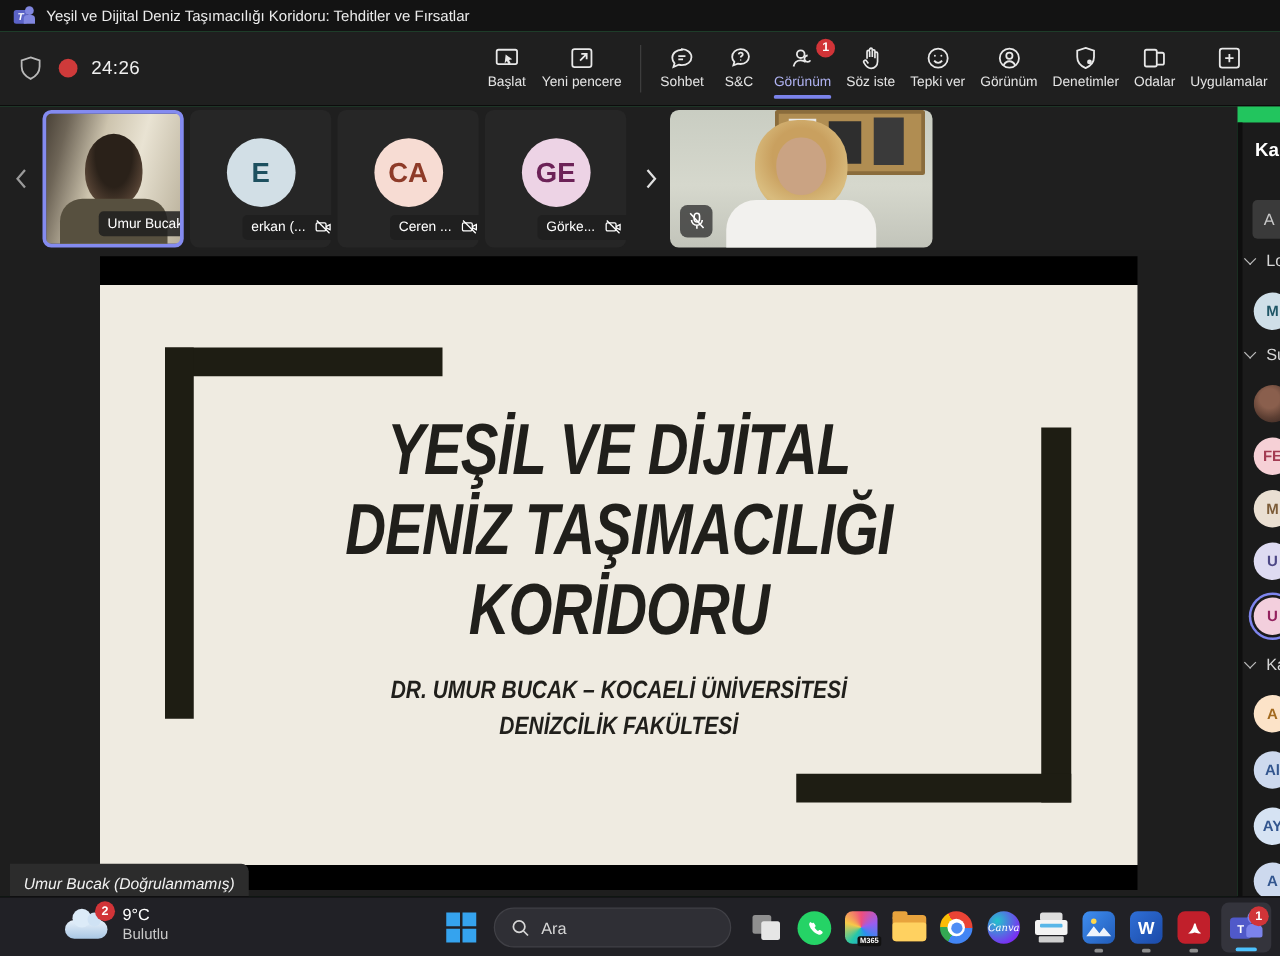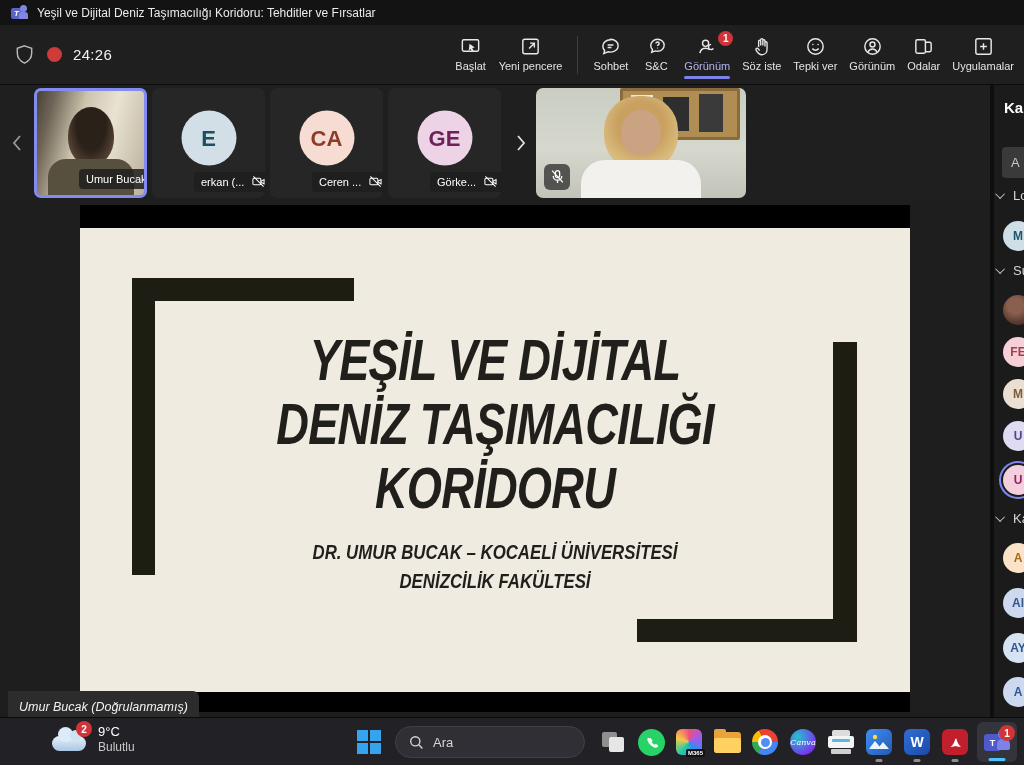--- a/index.html
+++ b/index.html
@@ -61,21 +61,21 @@
   .sp-hair{ position:absolute; left:50%; top:8px; transform:translateX(-50%); width:74px; height:74px;
     background:radial-gradient(circle at 50% 40%, #c9a05f 0 40%, #d9bc7e 70%, #cfae69 100%); border-radius:46%; }
   .sp-face{ position:absolute; left:50%; top:22px; transform:translateX(-50%); width:40px; height:46px;
     background:#caa383; border-radius:48%; }
   .sp-shirt{ position:absolute; left:50%; bottom:-10px; transform:translateX(-50%); width:120px; height:48px;
     background:#f2f1ee; border-radius:24px 24px 0 0; }
   .sp-mute{ position:absolute; left:8px; bottom:8px; width:26px; height:26px; border-radius:6px;
     background:rgba(52,52,52,.8); display:flex; align-items:center; justify-content:center; }
 
   
-  .sidebar{ position:absolute; top:85px; right:0; width:34px; height:632px; background:#1b1b1b;
+  .sidebar{ position:absolute; top:98px; right:0; width:34px; height:632px; background:#1b1b1b;
     border-left:4px solid #0e0e0e; overflow:hidden; }
   .sb-title{ position:absolute; left:10px; top:14px; font-size:15px; font-weight:bold; color:#fff; }
   .sb-search{ position:absolute; left:8px; top:62px; width:160px; height:31px; background:#3a3a3a;
     border-radius:4px; display:flex; align-items:center; padding-left:9px; }
   .sb-search span{ font-size:13px; color:#c8c8c8; }
   .sb-sec{ position:absolute; left:4px; display:flex; align-items:center; gap:8px; }
   .sb-chev{ width:7px; height:7px; border-left:1.6px solid #bdbdbd; border-bottom:1.6px solid #bdbdbd;
     transform:rotate(-45deg) translateY(-2px); }
   .sb-sec span{ font-size:13px; color:#d6d6d6; }
   .sb-av{ position:absolute; left:9px; width:30px; height:30px; border-radius:50%;
@@ -242,20 +242,27 @@
       <div class="toolbtn">
         <svg class="icon24" viewBox="0 0 24 24" fill="none" stroke="#e8e8e8" stroke-width="1.5">
             <circle cx="12" cy="12" r="8"></circle>
             <circle cx="12" cy="10" r="2.6"></circle>
             <path d="M7.2 18c1-2.2 2.7-3.4 4.8-3.4s3.8 1.2 4.8 3.4"></path>
           </svg>
         <span class="lbl">Görünüm</span>
       </div>
       <div class="toolbtn">
         <svg class="icon24" viewBox="0 0 24 24" fill="none" stroke="#e8e8e8" stroke-width="1.5">
+            <path d="M12 3.5l7 2.3v5.2c0 4.3-2.9 7.5-7 9.3-4.1-1.8-7-5-7-9.3V5.8z"></path>
+            <circle cx="15.2" cy="15.2" r="2" fill="#e8e8e8" stroke="none"></circle>
+          </svg>
+        <span class="lbl">Denetimler</span>
+      </div>
+      <div class="toolbtn">
+        <svg class="icon24" viewBox="0 0 24 24" fill="none" stroke="#e8e8e8" stroke-width="1.5">
             <rect x="4" y="5" width="10" height="14" rx="1.5"></rect>
             <path d="M14 7.5h4.5A1.5 1.5 0 0 1 20 9v7a1.5 1.5 0 0 1-1.5 1.5H14"></path>
           </svg>
         <span class="lbl">Odalar</span>
       </div>
       <div class="toolbtn">
         <svg class="icon24" viewBox="0 0 24 24" fill="none" stroke="#e8e8e8" stroke-width="1.5">
             <rect x="4" y="4" width="16" height="16" rx="2"></rect>
             <path d="M12 8.5v7M8.5 12h7"></path>
           </svg>

